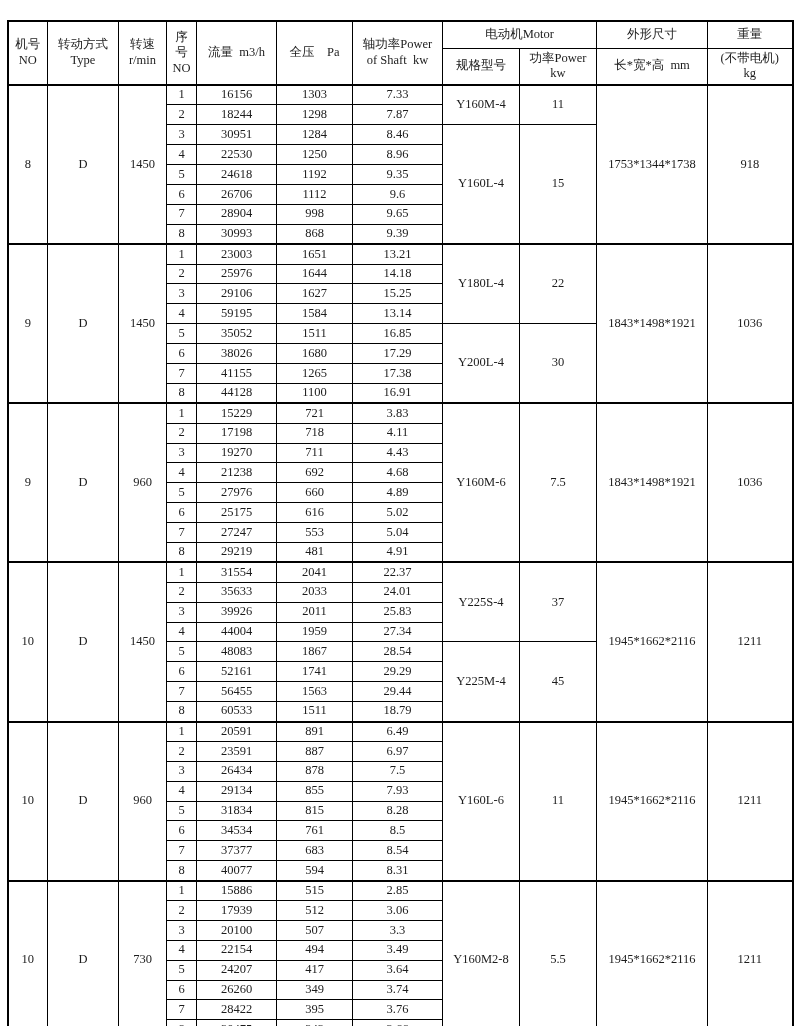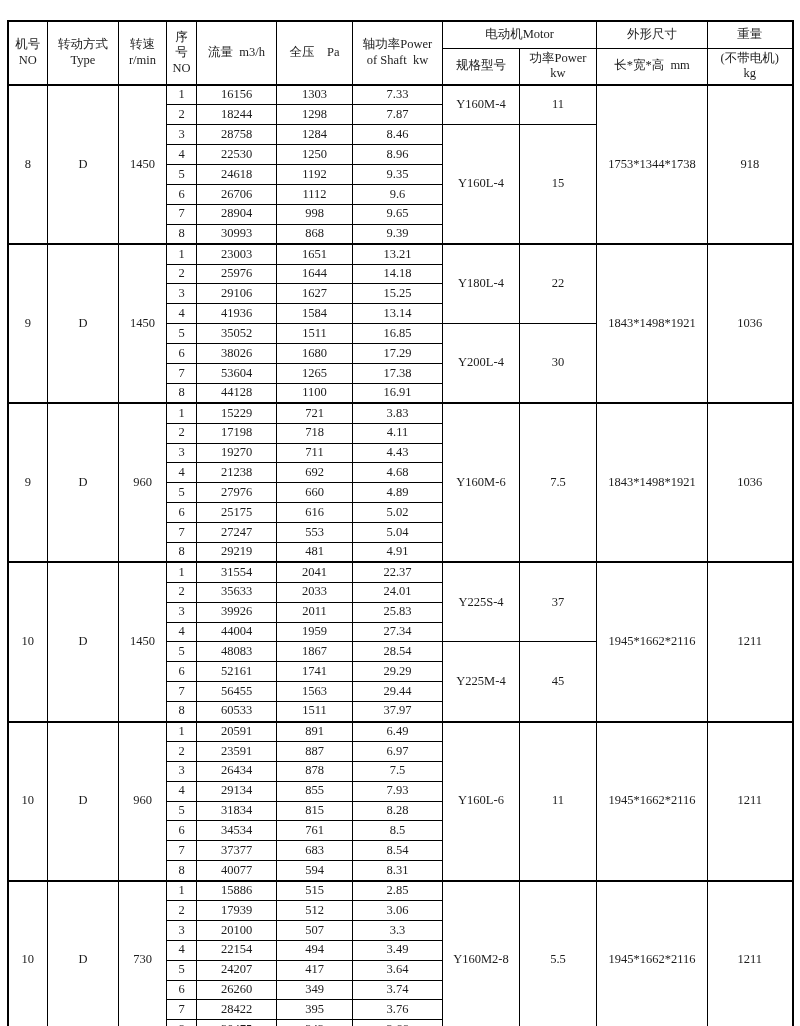--- a/index.html
+++ b/index.html
@@ -99,21 +99,21 @@
         <td rowspan="8">918</td>
       </tr>
       <tr>
         <td>2</td>
         <td>18244</td>
         <td>1298</td>
         <td>7.87</td>
       </tr>
       <tr>
         <td>3</td>
-        <td>28758</td>
+        <td>30951</td>
         <td>1284</td>
         <td>8.46</td>
         <td rowspan="6">Y160L-4</td>
         <td rowspan="6">15</td>
       </tr>
       <tr>
         <td>4</td>
         <td>22530</td>
         <td>1250</td>
         <td>8.96</td>
@@ -162,41 +162,41 @@
         <td>14.18</td>
       </tr>
       <tr>
         <td>3</td>
         <td>29106</td>
         <td>1627</td>
         <td>15.25</td>
       </tr>
       <tr>
         <td>4</td>
-        <td>41936</td>
+        <td>59195</td>
         <td>1584</td>
         <td>13.14</td>
       </tr>
       <tr>
         <td>5</td>
         <td>35052</td>
         <td>1511</td>
         <td>16.85</td>
         <td rowspan="4">Y200L-4</td>
         <td rowspan="4">30</td>
       </tr>
       <tr>
         <td>6</td>
         <td>38026</td>
         <td>1680</td>
         <td>17.29</td>
       </tr>
       <tr>
         <td>7</td>
-        <td>53604</td>
+        <td>41155</td>
         <td>1265</td>
         <td>17.38</td>
       </tr>
       <tr>
         <td>8</td>
         <td>44128</td>
         <td>1100</td>
         <td>16.91</td>
       </tr>
       <tr class="block-start">
@@ -302,21 +302,21 @@
       <tr>
         <td>7</td>
         <td>56455</td>
         <td>1563</td>
         <td>29.44</td>
       </tr>
       <tr>
         <td>8</td>
         <td>60533</td>
         <td>1511</td>
-        <td>37.97</td>
+        <td>18.79</td>
       </tr>
       <tr class="block-start">
         <td rowspan="8">10</td>
         <td rowspan="8">D</td>
         <td rowspan="8">960</td>
         <td>1</td>
         <td>20591</td>
         <td>891</td>
         <td>6.49</td>
         <td rowspan="8">Y160L-6</td>

